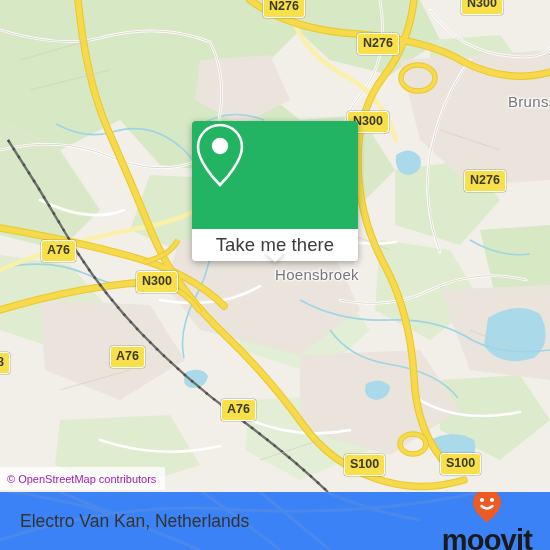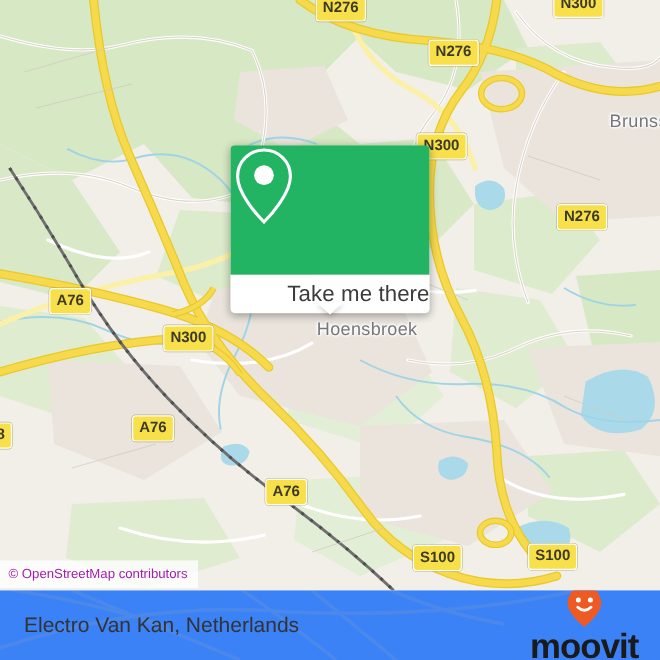--- a/index.html
+++ b/index.html
@@ -7,35 +7,35 @@
   .app{position:relative;width:550px;height:550px;overflow:hidden;}
 
   
   .map{position:absolute;left:0;top:0;width:550px;height:492px;overflow:hidden;background:#f2efe9;}
   .map svg{position:absolute;left:0;top:0;}
 
   
   .place-label{position:absolute;color:#77777b;font-size:15px;letter-spacing:.3px;
     text-shadow:0 0 3px #fff,0 0 3px #fff,1px 1px 2px #fff,-1px -1px 2px #fff;
     white-space:nowrap;pointer-events:none;}
-  .place-hoensbroek{left:264px;top:266px;}
+  .place-hoensbroek{left:275px;top:266px;}
   .place-brunssum{left:508px;top:93px;}
 
   
   .shield{position:absolute;background:#f7e04a;border:1.5px solid #fff;border-radius:3px;
     color:#3d3a28;font-size:12.5px;font-weight:bold;line-height:1;
     padding:3px 5px 4px;white-space:nowrap;
     box-shadow:0 0 0 .5px rgba(140,130,60,.55);}
 
   
   .card{position:absolute;left:192px;top:121px;width:166px;
     border-radius:4px;overflow:hidden;
     box-shadow:0 2px 7px rgba(0,0,0,.33);}
   .card-top{height:108px;background:#22b363;display:flex;align-items:center;justify-content:center;}
-  .card-bottom{height:32px;background:#fff;display:flex;align-items:center;justify-content:flex-end;}
+  .card-bottom{height:32px;background:#fff;display:flex;align-items:center;justify-content:center;}
   .card-bottom span{color:#3b3b3b;font-size:18.5px;letter-spacing:.1px;}
   .card-tail{position:absolute;left:264px;top:252px;width:0;height:0;
     border-left:11px solid transparent;border-right:11px solid transparent;
     border-top:10px solid #fff;filter:drop-shadow(0 2px 2px rgba(0,0,0,.18));}
 
   
   .attrib{position:absolute;left:0;top:467px;height:23px;display:flex;align-items:center;
     padding:0 9px 0 7px;background:rgba(255,255,255,.78);}
   .attrib span{color:#a21caf;font-size:11px;white-space:nowrap;}
 

